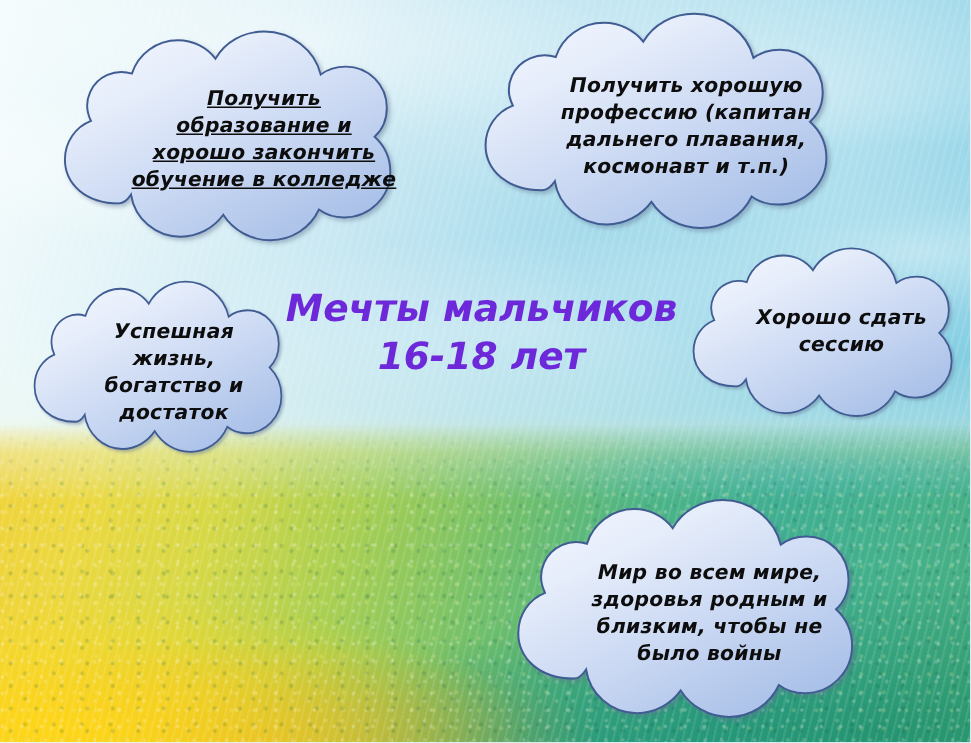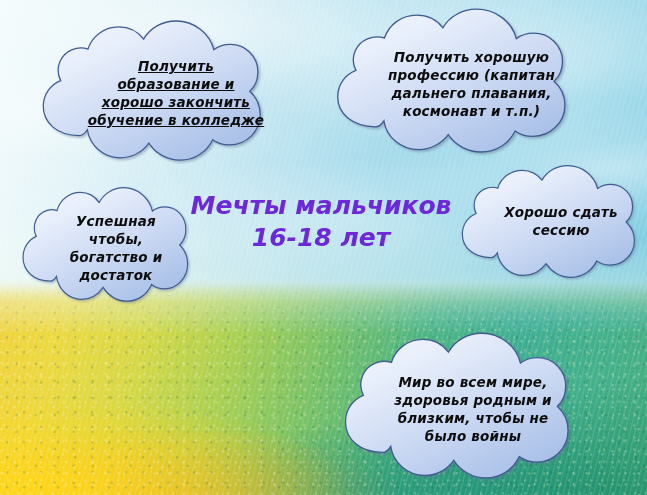--- a/index.html
+++ b/index.html
@@ -211,36 +211,36 @@
   <div class="cloud" style="left:34px; top:14px; width:232px; height:152px;">
     <svg viewBox="0 0 400 260" width="232" height="152" preserveAspectRatio="none">
       <use href="#cloudPath" fill="url(#cloudFill)" stroke="#3f5c92" stroke-width="2.2" filter="url(#cloudShadow)"></use>
     </svg>
     <div class="cloud-text" style="font-size:13.5px; line-height:1.32; padding:4px 26px 10px 26px;text-decoration:underline;">Получить
 образование  и
 хорошо закончить
 обучение в колледже</div>
   </div>
 
-  <div class="cloud" style="left:328px; top:2px; width:243px; height:156px;">
+  <div class="cloud" style="left:314px; top:2px; width:243px; height:156px;">
     <svg viewBox="0 0 400 260" width="243" height="156" preserveAspectRatio="none">
       <use href="#cloudPath" fill="url(#cloudFill)" stroke="#3f5c92" stroke-width="2.2" filter="url(#cloudShadow)"></use>
     </svg>
     <div class="cloud-text" style="font-size:13.5px; line-height:1.34; padding:4px 20px 12px 22px;">Получить хорошую
 профессию (капитан
 дальнего плавания,
 космонавт  и т.п.)</div>
   </div>
 
   <div class="cloud" style="left:16px; top:182px; width:176px; height:124px;">
     <svg viewBox="0 0 400 260" width="176" height="124" preserveAspectRatio="none">
       <use href="#cloudPath" fill="url(#cloudFill)" stroke="#3f5c92" stroke-width="2.6" filter="url(#cloudShadow)"></use>
     </svg>
     <div class="cloud-text" style="font-size:13.5px; line-height:1.34; padding:4px 12px 10px 12px;">Успешная
-чтобы,
+жизнь,
 богатство  и
 достаток</div>
   </div>
 
   <div class="cloud" style="left:455px; top:160px; width:184px; height:122px;">
     <svg viewBox="0 0 400 260" width="184" height="122" preserveAspectRatio="none">
       <use href="#cloudPath" fill="url(#cloudFill)" stroke="#3f5c92" stroke-width="2.6" filter="url(#cloudShadow)"></use>
     </svg>
     <div class="cloud-text" style="font-size:13.5px; line-height:1.34; padding:0 14px 18px 14px;">Хорошо сдать
 сессию</div>

